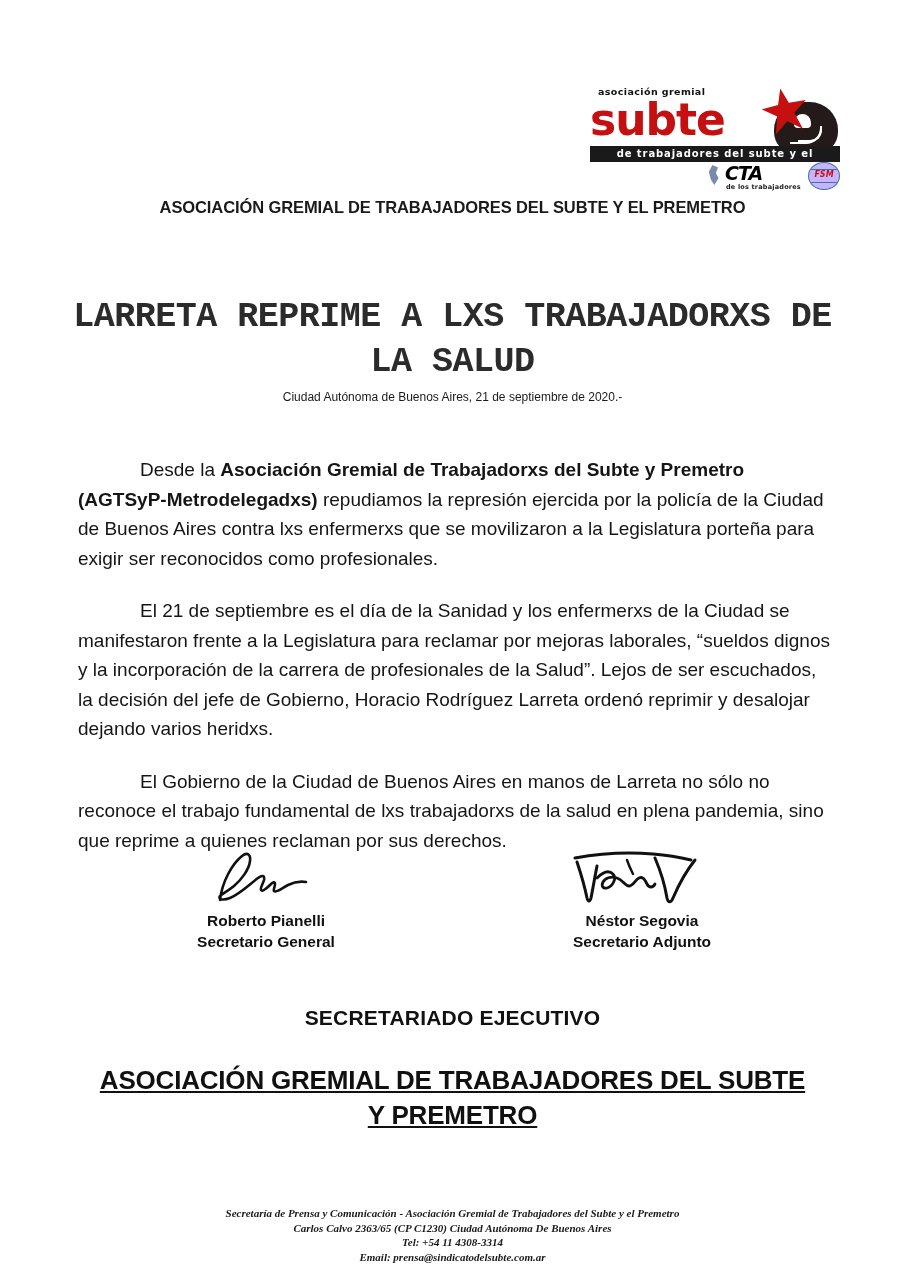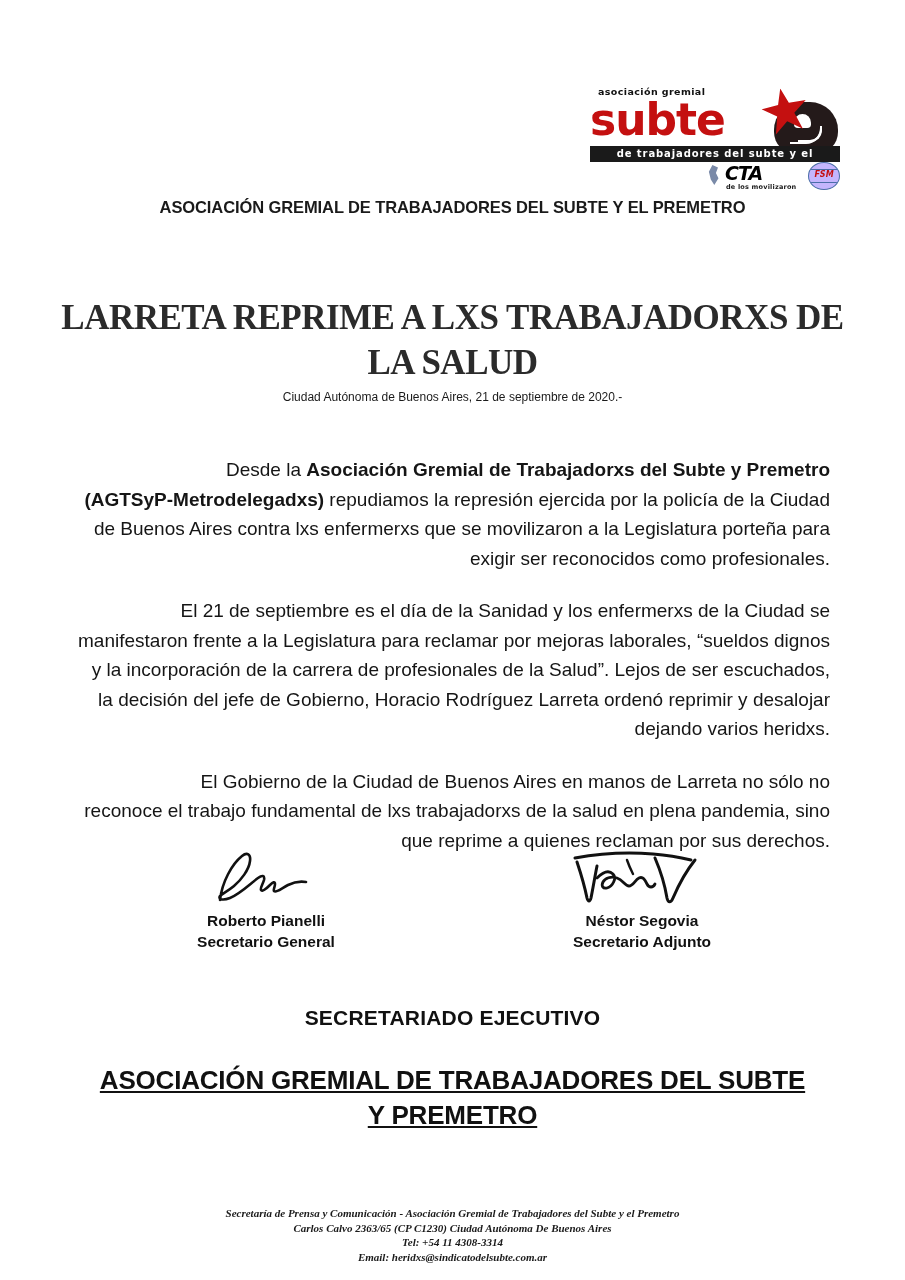--- a/index.html
+++ b/index.html
@@ -218,21 +218,21 @@
     position: absolute;
     top: 272px;
     left: 60px;
     width: 785px;
     text-align: center;
     font-size: 35px;
     font-weight: bold;
     line-height: 45px;
     letter-spacing: -0.5px;
     color: #2b2b2b;
-    font-family: Liberation Serif, serif;
+    font-family: Liberation Mono, monospace;
   }
 
   
   .doc-date {
     position: absolute;
     top: 390px;
     left: 0;
     width: 905px;
     text-align: center;
     font-size: 12px;
@@ -245,21 +245,21 @@
     top: 455px;
     left: 78px;
     width: 752px;
   }
   .body-copy p {
     margin: 0 0 23px 0;
     text-indent: 62px;
     font-size: 19px;
     line-height: 29.5px;
     color: #151515;
-    text-align: right;
+    text-align: left;
   }
   .body-copy p:last-child { margin-bottom: 0; }
   .body-copy b { font-weight: bold; }
 
   
   .sign-row {
     position: absolute;
     top: 848px;
     left: 78px;
     width: 752px;
@@ -348,21 +348,21 @@
     <div class="logo-torch-tail"></div>
     <div class="logo-torch-tail2"></div>
     <div class="logo-star"></div>
     <div class="logo-subte">subte</div>
     <div class="logo-bar">
       <span>de trabajadores del subte y el premetro</span>
     </div>
     <div class="logo-cta">
       <div class="cta-map"></div>
       <div class="cta-word">CTA</div>
-      <div class="cta-sub">de los movilizaron</div>
+      <div class="cta-sub">de los trabajadores</div>
     </div>
     <div class="logo-fsm">
       <div class="fsm-l1"></div>
       <div class="fsm-l2"></div>
       <div class="fsm-txt">FSM</div>
     </div>
   </div>
 
   <div class="org-header">ASOCIACIÓN GREMIAL DE TRABAJADORES DEL SUBTE Y EL PREMETRO</div>
 
@@ -401,16 +401,16 @@
     </div>
   </div>
 
   <div class="closing-1">SECRETARIADO EJECUTIVO</div>
   <div class="closing-2">ASOCIACIÓN GREMIAL DE TRABAJADORES DEL SUBTE Y PREMETRO</div>
 
   <div class="footer">
     <div>Secretaría de Prensa y Comunicación - Asociación Gremial de Trabajadores del Subte y el Premetro</div>
     <div>Carlos Calvo 2363/65 (CP C1230) Ciudad Autónoma De Buenos Aires</div>
     <div>Tel: +54 11 4308-3314</div>
-    <div>Email: heridxs@sindicatodelsubte.com.ar</div>
+    <div>Email: prensa@sindicatodelsubte.com.ar</div>
   </div>
 
 </div>
 
 </body></html>

